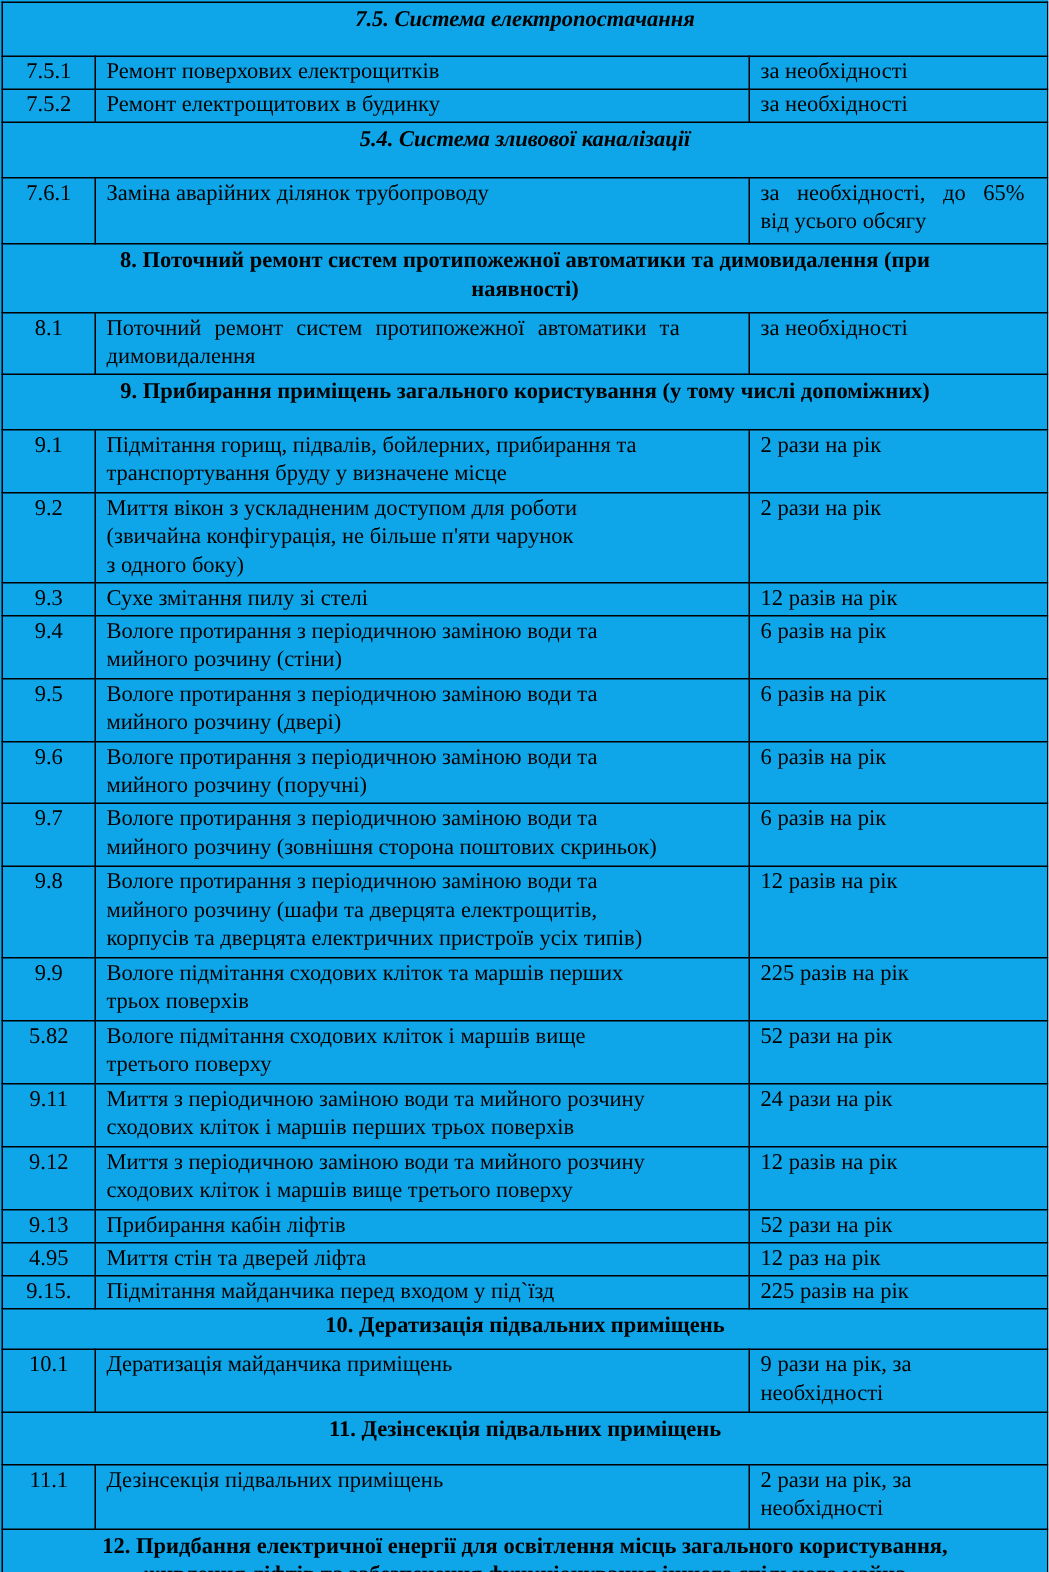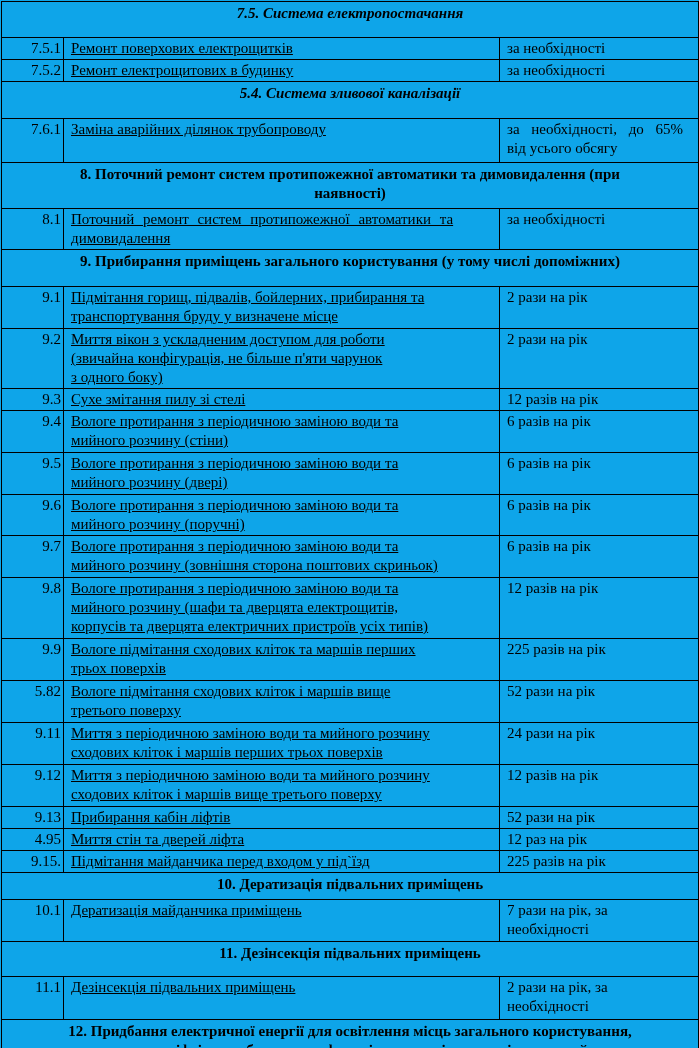--- a/index.html
+++ b/index.html
@@ -32,27 +32,26 @@
   td.sec {
     text-align: center;
     font-weight: bold;
     font-size: 16px;
     line-height: 20px;
     padding: 2px 8px;
     white-space: pre-line;
   }
   td.sec.ital { font-style: italic; }
   td.num {
-    text-align: right;
+    text-align: center;
     padding: 1px 2px;
   }
   td.desc {
     padding: 1px 6px 1px 7px;
     white-space: pre-line;
-    text-decoration: underline;
   }
   td.freq {
     padding: 1px 4px 1px 7px;
     white-space: pre-line;
   }
   td.mid { vertical-align: middle; font-family: Liberation Serif, serif; }
   
   td.stretch-sm::first-line { word-spacing: 5px; }
   td.stretch-lg::first-line { word-spacing: 8px; }
 </style>
@@ -194,21 +193,21 @@
         <td class="desc">Підмітання майданчика перед входом у під`їзд</td>
         <td class="freq mid">225 разів на рік</td>
       </tr>
 
       <tr style="height:27px">
         <td colspan="3" class="sec">10. Дератизація підвальних приміщень</td>
       </tr>
       <tr style="height:42px">
         <td class="num">10.1</td>
         <td class="desc">Дератизація майданчика приміщень</td>
-        <td class="freq">7 рази на рік, за
+        <td class="freq">9 рази на рік, за
 необхідності</td>
       </tr>
 
       <tr style="height:35px">
         <td colspan="3" class="sec">11. Дезінсекція підвальних приміщень</td>
       </tr>
       <tr style="height:43px">
         <td class="num">11.1</td>
         <td class="desc">Дезінсекція підвальних приміщень</td>
         <td class="freq">2 рази на рік, за

